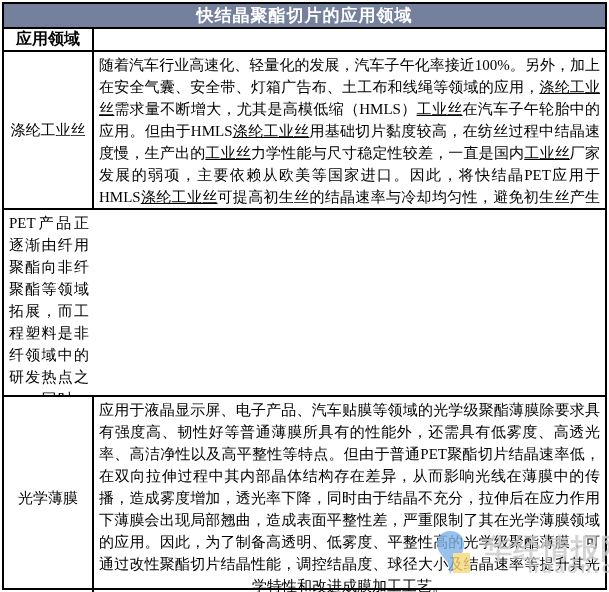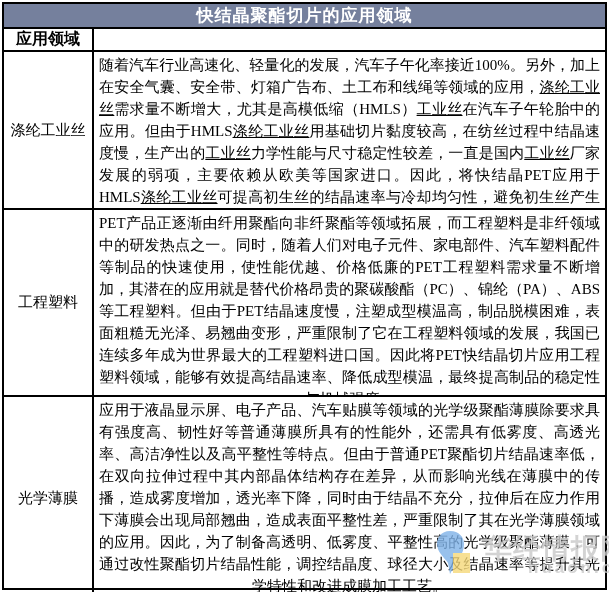--- a/index.html
+++ b/index.html
@@ -52,21 +52,20 @@
   <div class="hdr-row">
     <div class="hdr-cell first">应用领域</div>
   </div>
 
   <div class="body-rows">
     <div class="t-row r1">
       <div class="field-cell">涤纶工业丝</div>
       <div class="desc-cell"><span>随着汽车行业高速化、轻量化的发展，汽车子午化率接近100%。另外，加上在安全气囊、安全带、灯箱广告布、土工布和线绳等领域的应用，</span><span class="u">涤纶工业丝</span><span>需求量不断增大，尤其是高模低缩（HMLS）</span><span class="u">工业丝</span><span>在汽车子午轮胎中的应用。但由于HMLS</span><span class="u">涤纶工业丝</span><span>用基础切片黏度较高，在纺丝过程中结晶速度慢，生产出的</span><span class="u">工业丝</span><span>力学性能与尺寸稳定性较差，一直是国内</span><span class="u">工业丝</span><span>厂家发展的弱项，主要依赖从欧美等国家进口。因此，将快结晶PET应用于HMLS</span><span class="u">涤纶工业丝</span><span>可提高初生丝的结晶速率与冷却均匀性，避免初生丝产生皮芯结构影响产品最终的使用性能。</span></div>
     </div>
     <div class="t-row r2">
-      <div class="field-cell">工程塑料</div>
       <div class="desc-cell"><span>PET产品正逐渐由纤用聚酯向非纤聚酯等领域拓展，而工程塑料是非纤领域中的研发热点之一。同时，随着人们对电子元件、家电部件、汽车塑料配件等制品的快速使用，使性能优越、价格低廉的PET工程塑料需求量不断增加，其潜在的应用就是替代价格昂贵的聚碳酸酯（PC）、锦纶（PA）、ABS等工程塑料。但由于PET结晶速度慢，注塑成型模温高，制品脱模困难，表面粗糙无光泽、易翘曲变形，严重限制了它在工程塑料领域的发展，我国已连续多年成为世界最大的工程塑料进口国。因此将PET快结晶切片应用工程塑料领域，能够有效提高结晶速率、降低成型模温，最终提高制品的稳定性与机械强度。</span></div>
     </div>
     <div class="t-row r3">
       <div class="field-cell">光学薄膜</div>
       <div class="desc-cell"><span>应用于液晶显示屏、电子产品、汽车贴膜等领域的光学级聚酯薄膜除要求具有强度高、韧性好等普通薄膜所具有的性能外，还需具有低雾度、高透光率、高洁净性以及高平整性等特点。但由于普通PET聚酯切片结晶速率低，在双向拉伸过程中其内部晶体结构存在差异，从而影响光线在薄膜中的传播，造成雾度增加，透光率下降，同时由于结晶不充分，拉伸后在应力作用下薄膜会出现局部翘曲，造成表面平整性差，严重限制了其在光学薄膜领域的应用。因此，为了制备高透明、低雾度、平整性高的光学级聚酯薄膜，可通过改性聚酯切片结晶性能，调控结晶度、球径大小及结晶速率等提升其光学特性和改进成膜加工工艺。</span></div>
     </div>
   </div>
 
 </div>
 

